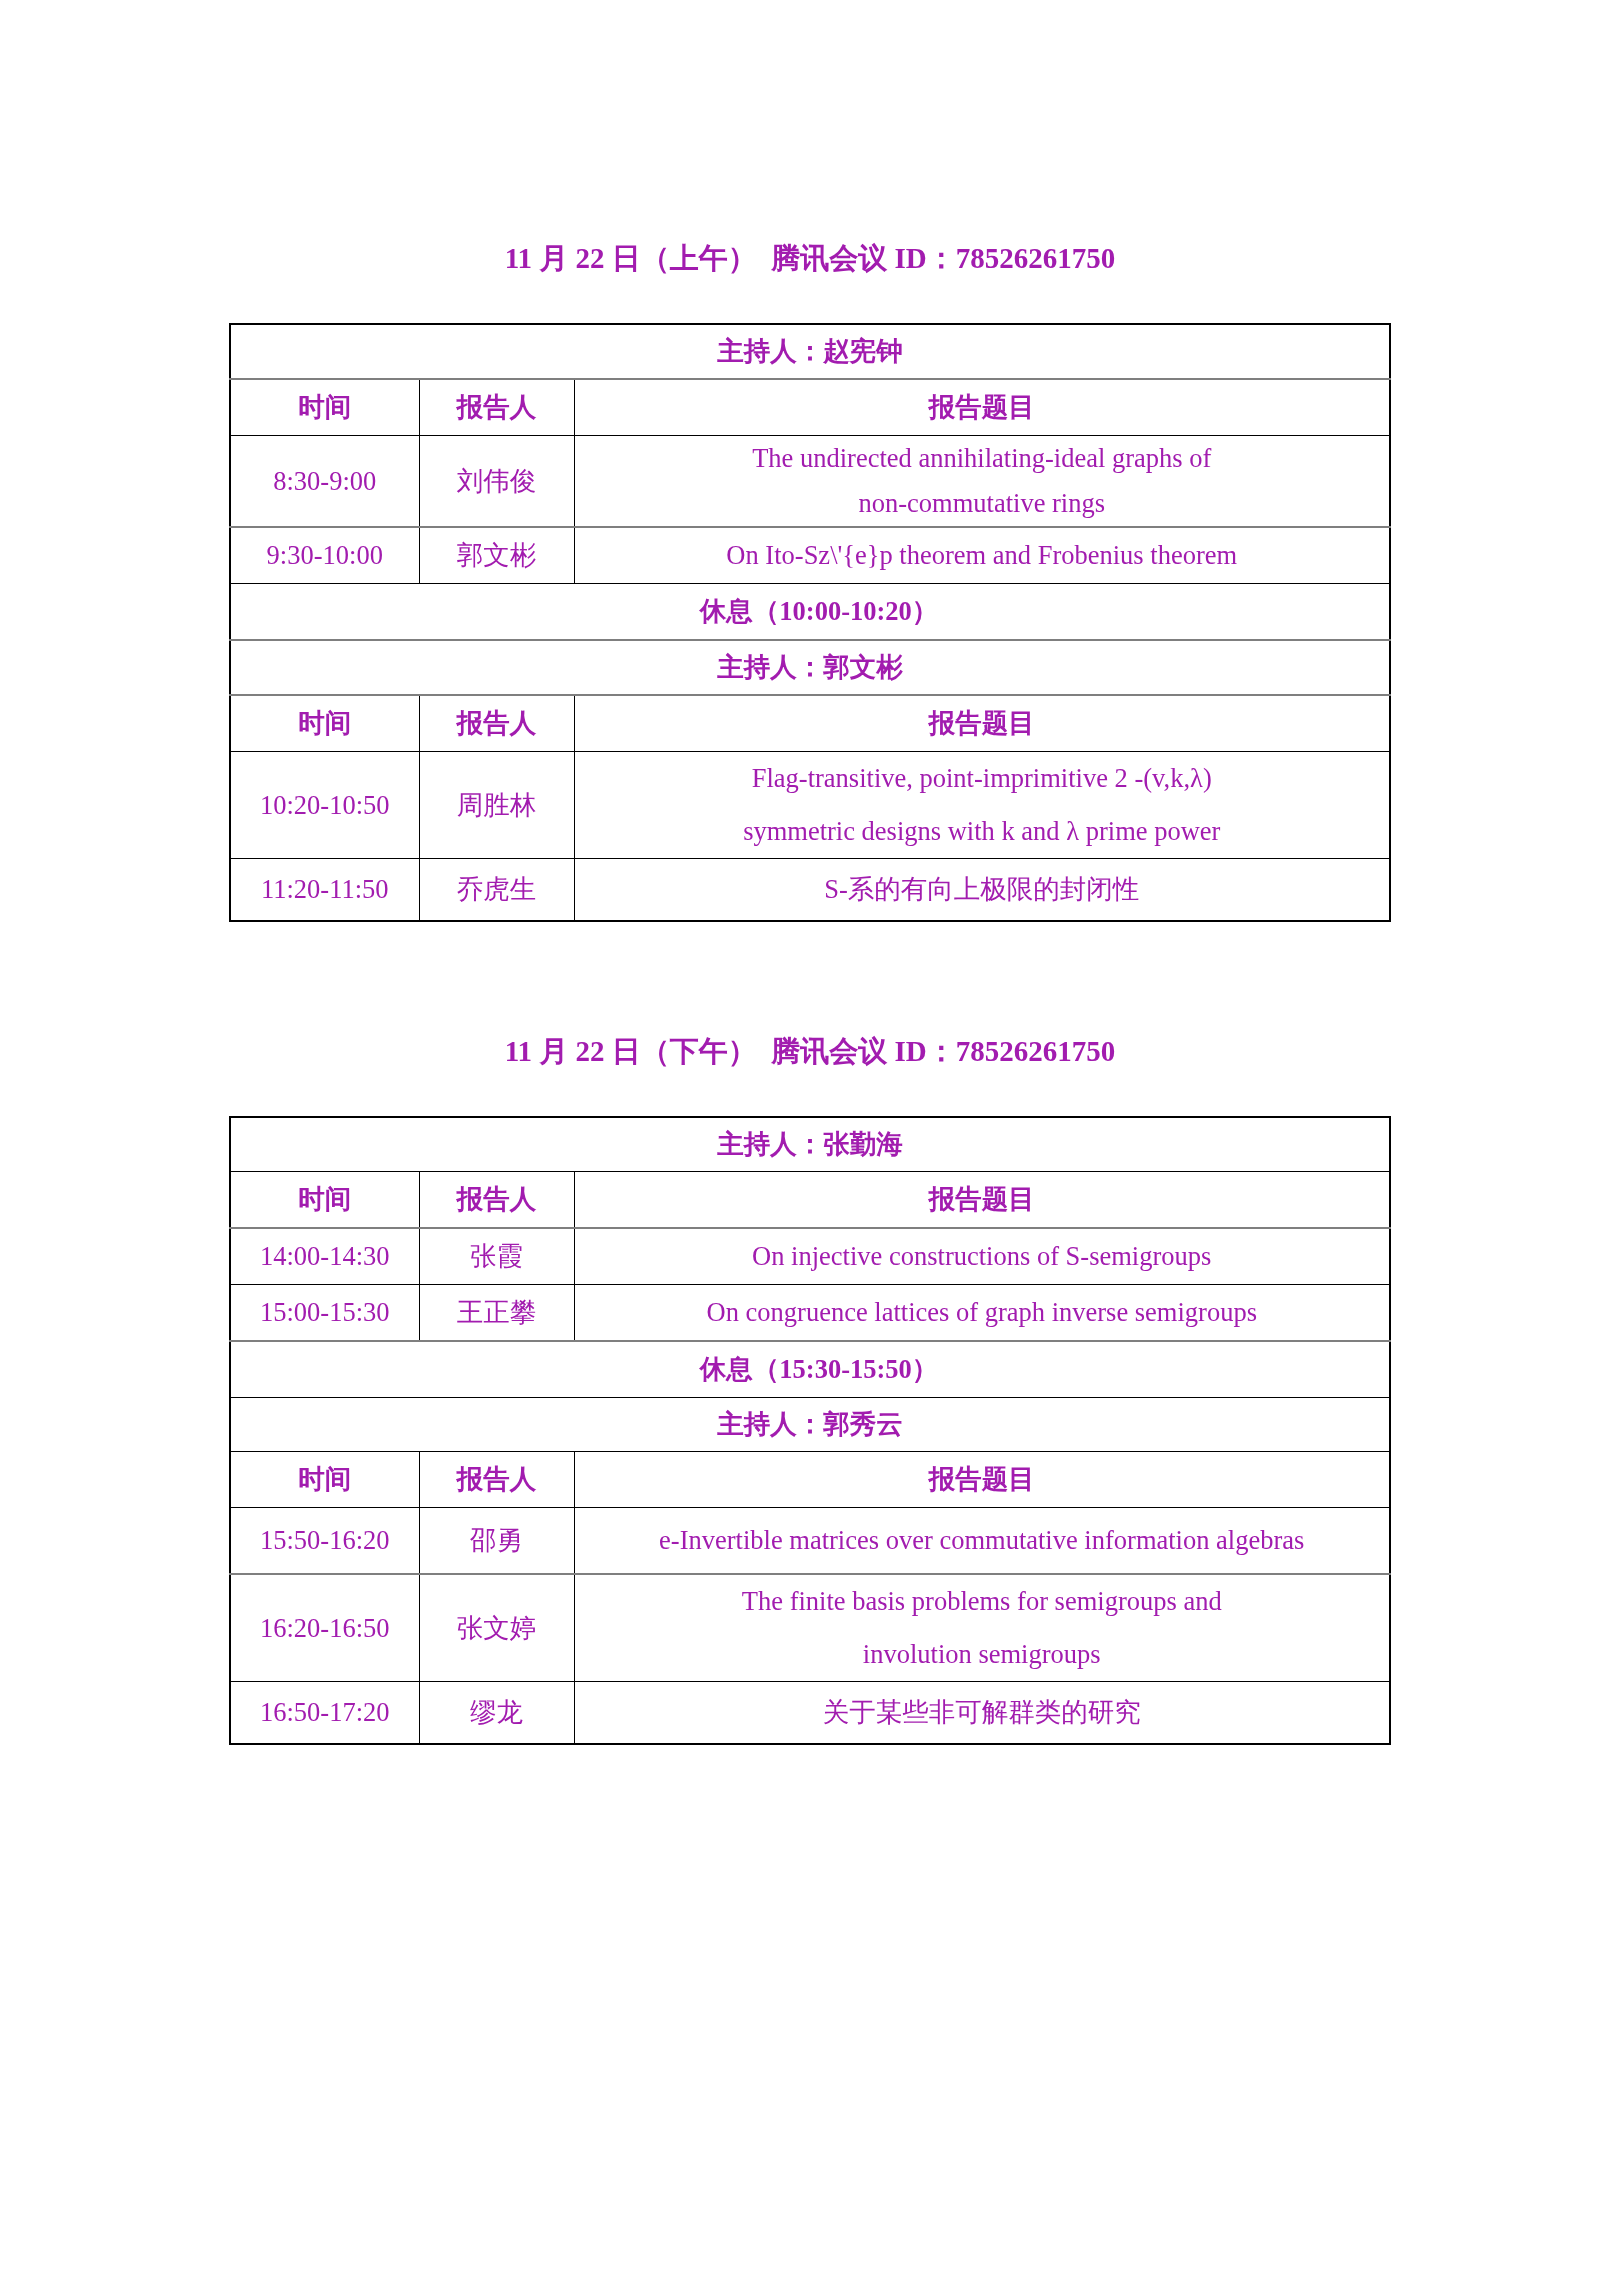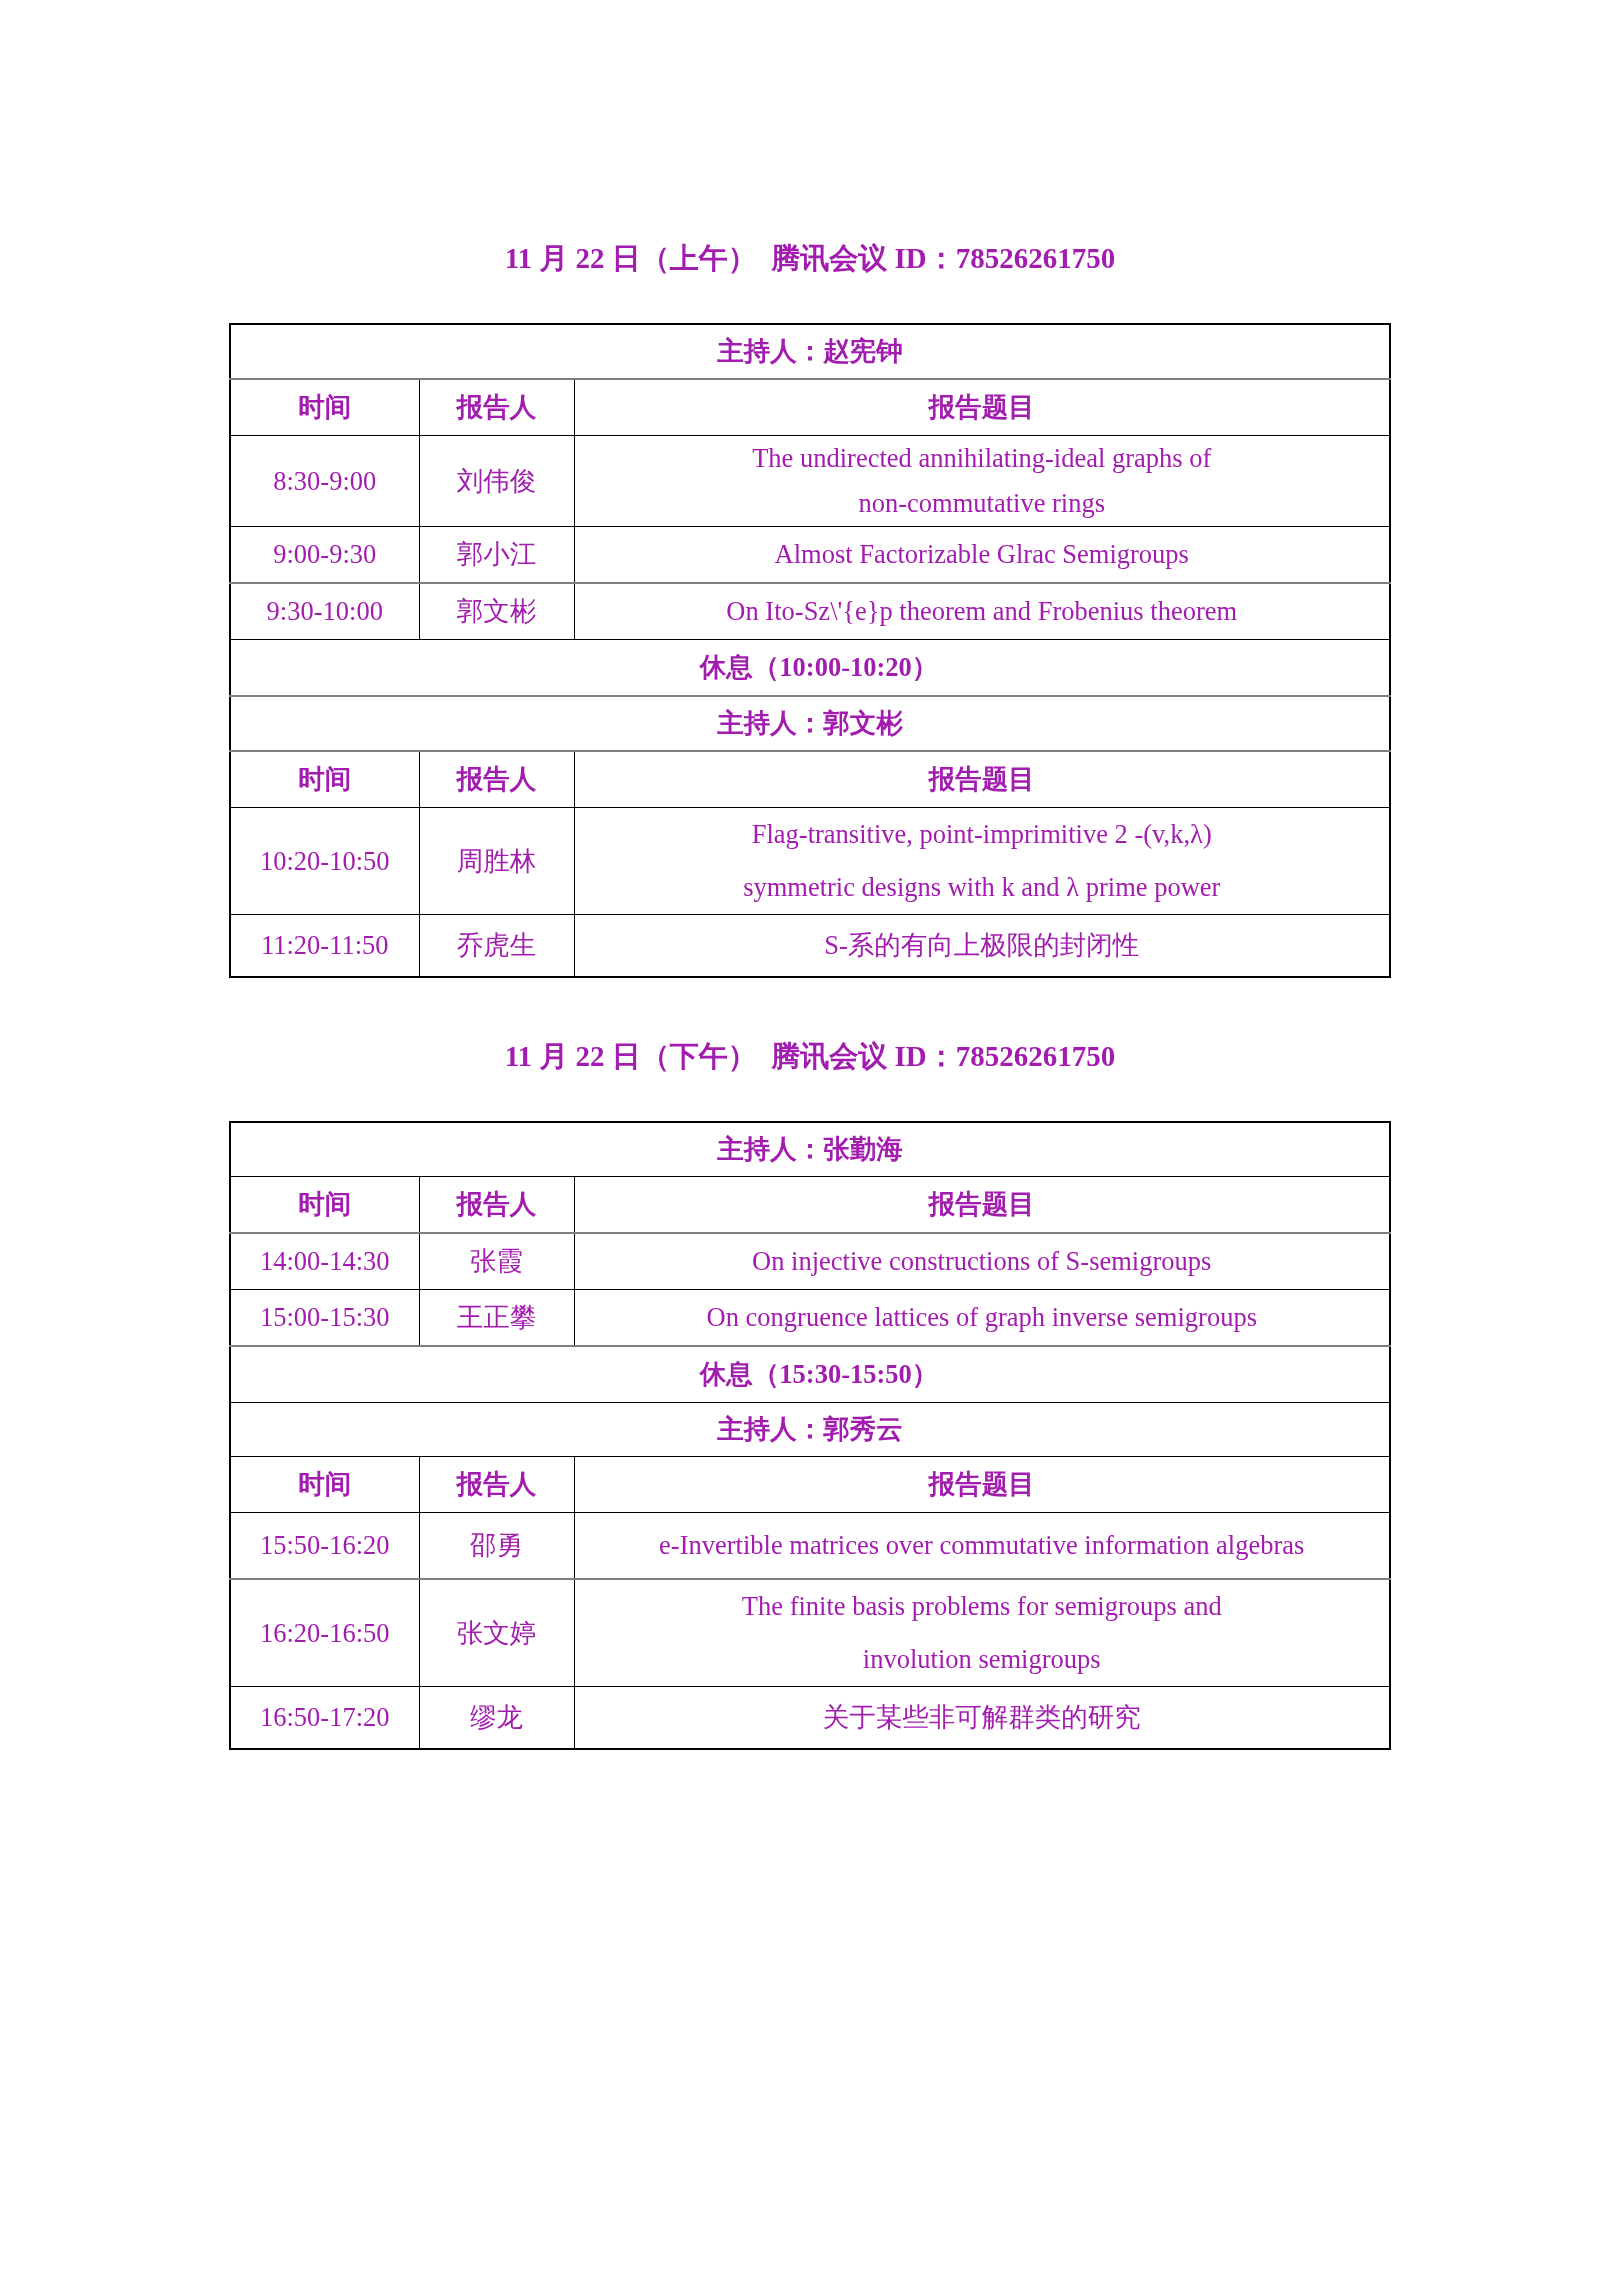--- a/index.html
+++ b/index.html
@@ -6,21 +6,21 @@
   .page{
     width:1620px;height:2292px;background:#ffffff;color:#a21caf;
     font-family:"Liberation Serif","DejaVu Serif",serif;
     position:relative;overflow:hidden;
   }
   .doc-title{
     text-align:center;font-weight:bold;font-size:29px;line-height:35px;
     margin:0 auto;white-space:pre;
   }
   .title-morning{padding-top:241px;}
-  .title-afternoon{margin-top:61px;}
+  .title-afternoon{margin-top:112px;}
   .sched{
     border-collapse:collapse;table-layout:fixed;
     width:1160px;margin:47px auto 8px auto;
     border:2px solid #000;
   }
   .sched td{
     border:1px solid #000;
     text-align:center;vertical-align:middle;
     font-size:26.5px;line-height:1.35;
     padding:0 9.8px;white-space:pre-line;
@@ -58,25 +58,20 @@
     <tr class="h-head bt-gray">
       <td class="bold">时间</td>
       <td class="bold">报告人</td>
       <td class="bold">报告题目</td>
     </tr>
     <tr class="h-tall1">
       <td>8:30-9:00</td>
       <td>刘伟俊</td>
       <td>The undirected annihilating-ideal graphs of
 non-commutative rings</td>
-    </tr>
-    <tr class="h-talk">
-      <td>9:00-9:30</td>
-      <td>郭小江</td>
-      <td>Almost Factorizable Glrac Semigroups</td>
     </tr>
     <tr class="h-talk bt-gray">
       <td>9:30-10:00</td>
       <td>郭文彬</td>
       <td>On Ito-Sz\'{e}p theorem and Frobenius theorem</td>
     </tr>
     <tr class="h-break">
       <td colspan="3" class="bold">休息（10:00-10:20）</td>
     </tr>
     <tr class="h-chair bt-gray">

